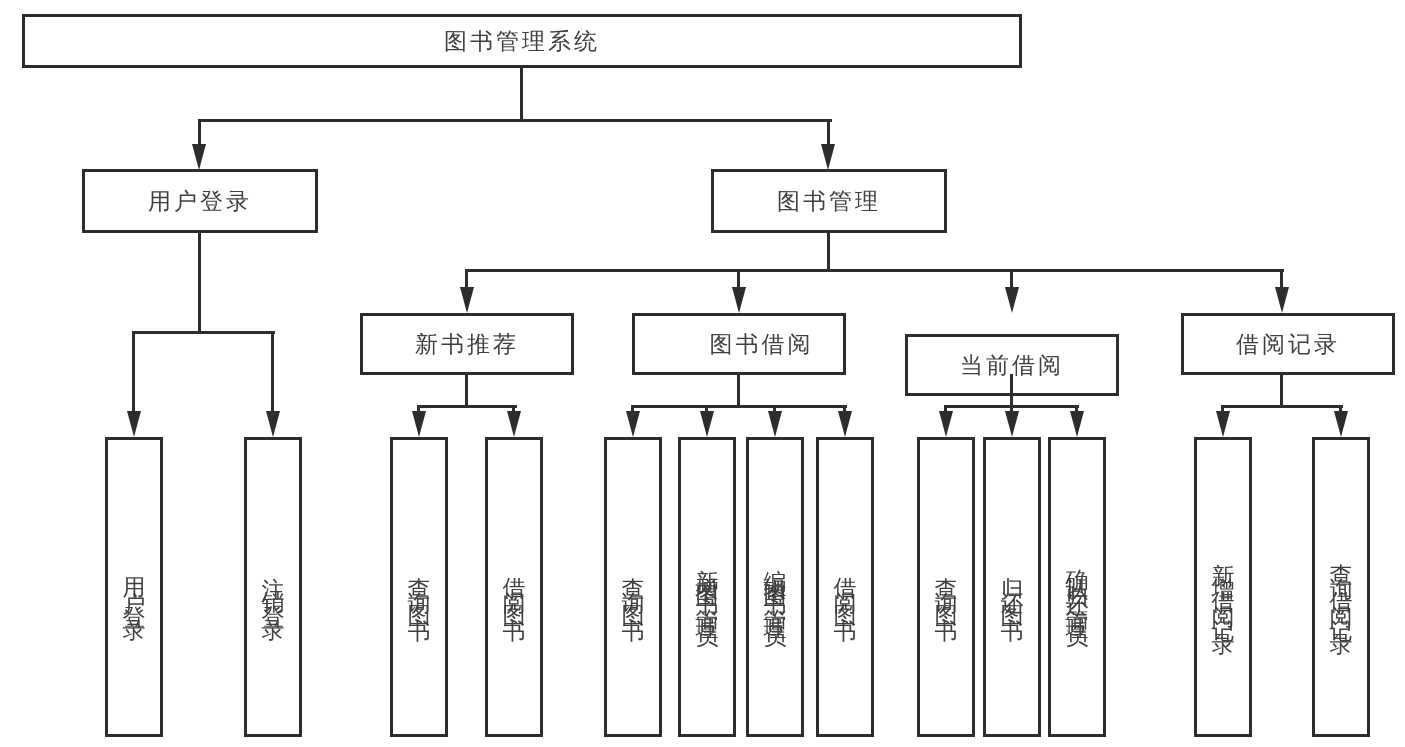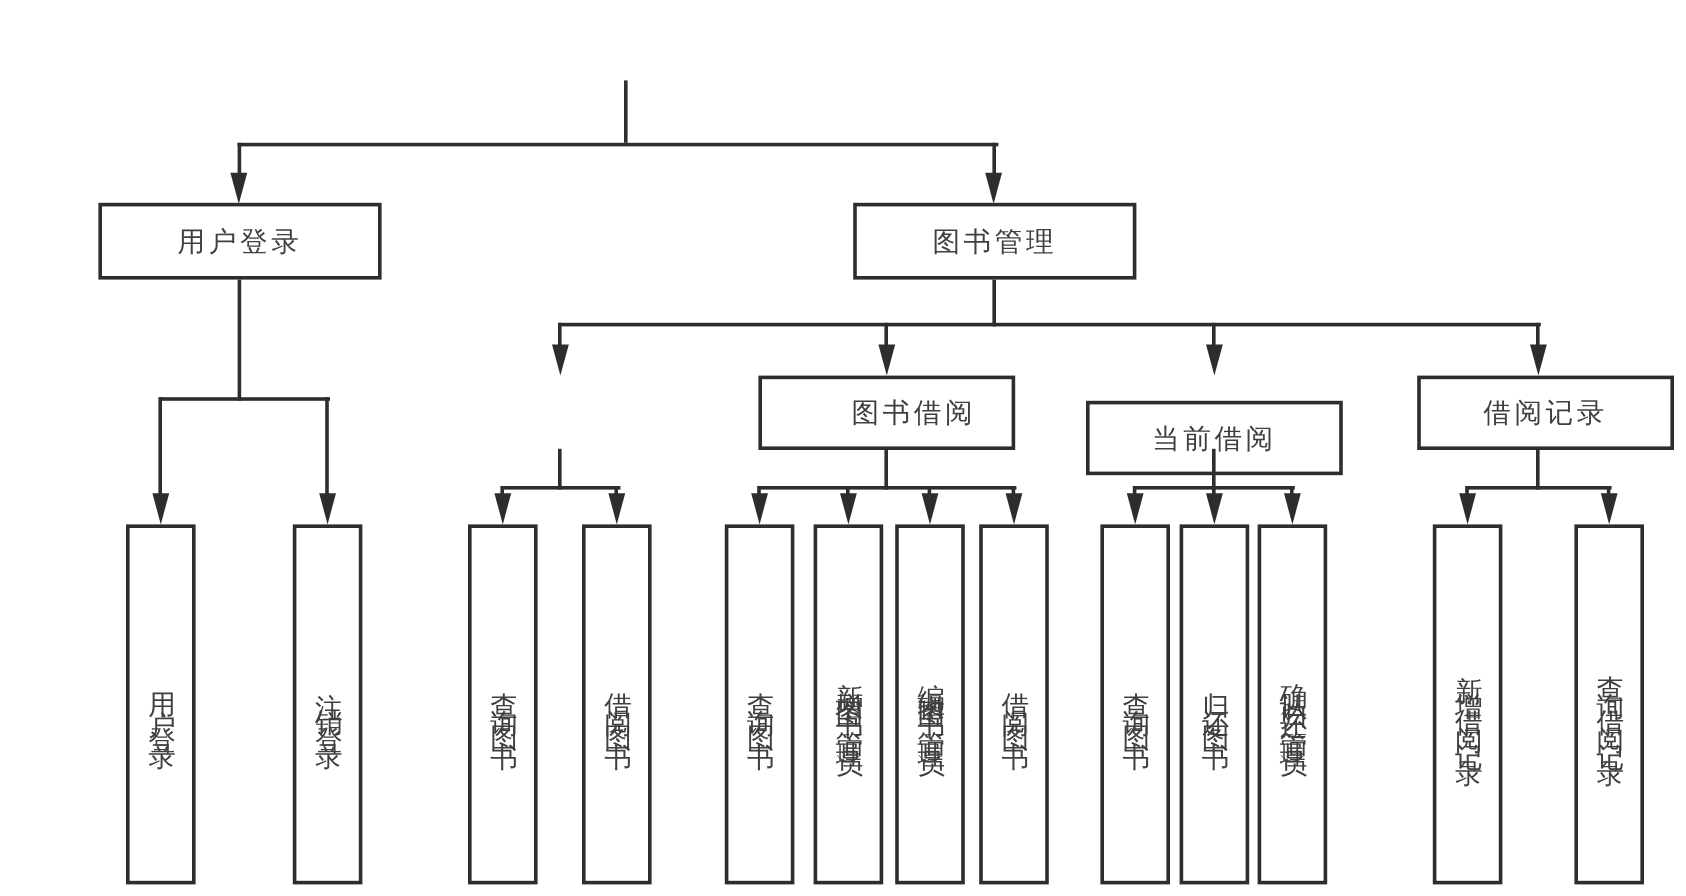--- a/index.html
+++ b/index.html
@@ -57,20 +57,23 @@
     color:rgba(148,153,158,0.85);
     z-index:10;
     white-space:nowrap;
   }
 </style>
 </head>
 <body>
 
 <div class="canvas">
 
+  <div class="box" style="left:22px; top:14px; width:1000px; height:54px;">
+    <span>图书管理系统</span>
+  </div>
 
   <div class="vline" style="left:520px; top:67px; height:52px;"></div>
   <div class="hline" style="left:198px; top:119px; width:634px;"></div>
   <div class="vline" style="left:198px; top:119px; height:28px;"></div>
   <div class="ahead" style="left:192px; top:144px;"></div>
   <div class="vline" style="left:827px; top:119px; height:28px;"></div>
   <div class="ahead" style="left:821px; top:144px;"></div>
 
   <div class="box" style="left:82px; top:169px; width:236px; height:64px;">
     <span>用户登录</span>
@@ -90,20 +93,23 @@
   <div class="hline" style="left:465px; top:269px; width:819px;"></div>
   <div class="vline" style="left:465px; top:269px; height:22px;"></div>
   <div class="ahead" style="left:460px; top:287px;"></div>
   <div class="vline" style="left:737px; top:269px; height:22px;"></div>
   <div class="ahead" style="left:732px; top:287px;"></div>
   <div class="vline" style="left:1010px; top:269px; height:22px;"></div>
   <div class="ahead" style="left:1005px; top:287px;"></div>
   <div class="vline" style="left:1280px; top:269px; height:22px;"></div>
   <div class="ahead" style="left:1275px; top:287px;"></div>
 
+  <div class="box" style="left:360px; top:313px; width:214px; height:62px;">
+    <span>新书推荐</span>
+  </div>
   <div class="box" style="left:632px; top:313px; width:214px; height:62px;padding-left:45px;">
     <span>图书借阅</span>
   </div>
   <div class="box" style="left:905px; top:313px; width:214px; height:62px;margin-top:21px;">
     <span>当前借阅</span>
   </div>
   <div class="box" style="left:1181px; top:313px; width:214px; height:62px;">
     <span>借阅记录</span>
   </div>
 

